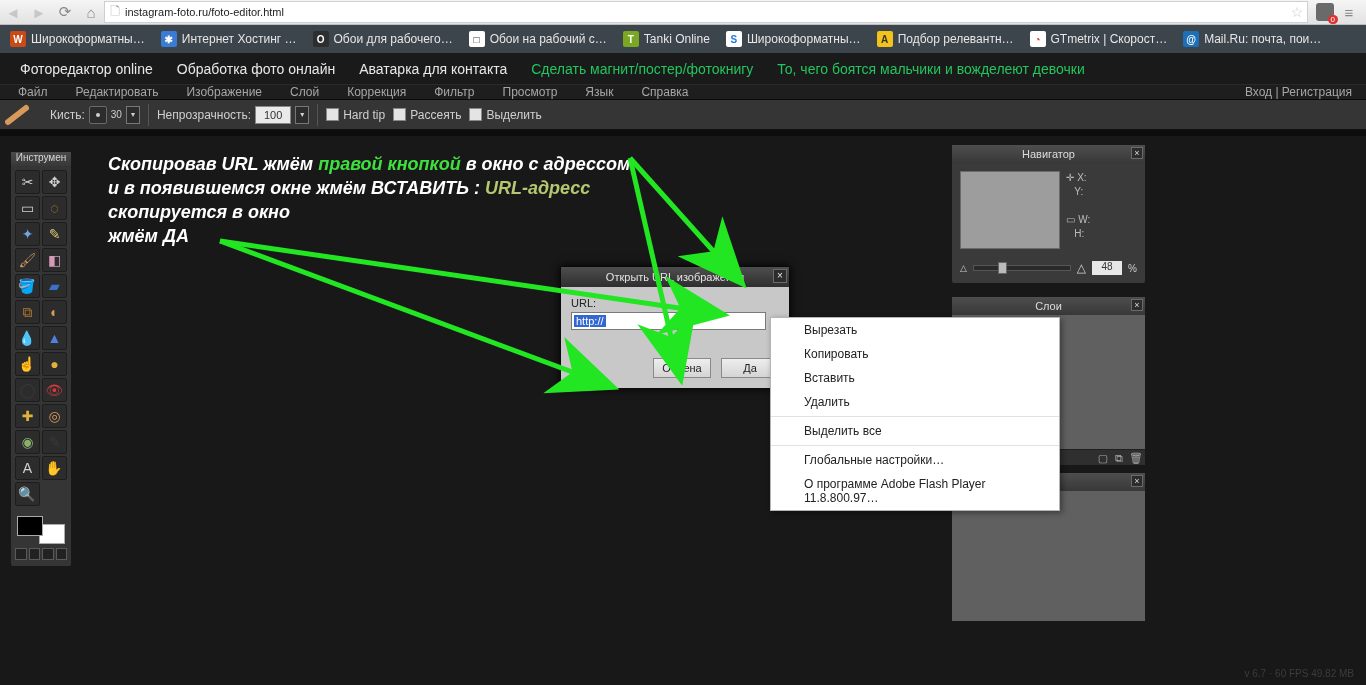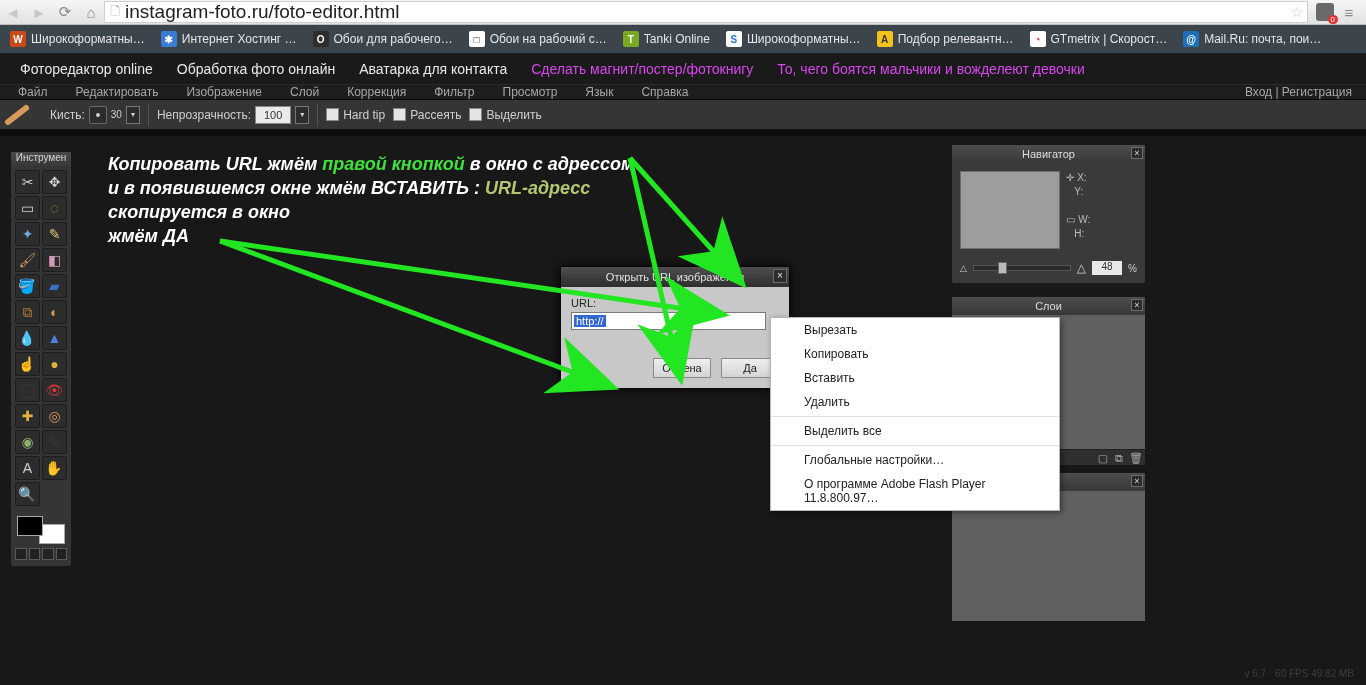--- a/index.html
+++ b/index.html
@@ -5,35 +5,35 @@
   *{box-sizing:border-box;margin:0;padding:0;font-family:Arial,Helvetica,sans-serif;}
   body{width:1366px;height:685px;background:#0d0d0d;overflow:hidden;position:relative;font-size:12px;}
   
   
   .browser-bar{height:25px;background:linear-gradient(#f5f5f5,#e2e2e2);border-bottom:1px solid #bdbdbd;display:flex;align-items:center;padding:0 4px;color:#555;}
   .nav-area{display:flex;align-items:center;gap:8px;}
   .nav-icn{width:18px;height:18px;display:flex;align-items:center;justify-content:center;color:#888;font-size:15px;}
   .nav-icn.disabled{opacity:.35;}
   .addr-wrap{flex:1;height:22px;border:1px solid #cfcfcf;background:#fff;margin:0 4px;display:flex;align-items:center;}
   .addr-icn{width:20px;text-align:center;color:#999;}
-  .addr-text{flex:1;color:#222;font-size:19px;}
+  .addr-text{flex:1;color:#222;font-size:11px;}
   .star-icn{width:20px;text-align:center;color:#c9c9c9;font-size:14px;}
   .ext-area{display:flex;align-items:center;gap:6px;padding:0 4px;}
   .ext-icn{width:18px;height:18px;background:#808080;border-radius:3px;position:relative;}
   .ext-badge{position:absolute;right:-4px;bottom:-3px;background:#d33;color:#fff;font-size:8px;border-radius:6px;padding:0 3px;}
   
   
   .bm-bar{height:28px;background:#3c444c;display:flex;align-items:center;color:#e6e6e6;padding:0 4px;gap:4px;}
   .bm-item{display:flex;align-items:center;gap:5px;padding:2px 6px;border-radius:2px;white-space:nowrap;}
   .fav{width:16px;height:16px;border-radius:2px;display:flex;align-items:center;justify-content:center;font-size:10px;font-weight:bold;color:#fff;}
   
   
   .site-nav{height:31px;background:#1a1a1a;display:flex;align-items:center;color:#e8e8e8;padding:0 8px;font-size:14px;}
   .site-nav .snav{padding:0 12px;}
-  .snav.html-red{color:#d946ef;}
+  .snav.html-red{color:#22c55e;}
   
   
   .ed-menu{height:16px;background:#1e1e1e;border-top:1px solid #2a2a2a;border-bottom:1px solid #0a0a0a;display:flex;align-items:center;color:#a6a6a6;padding:0 4px;font-size:12px;}
   .ed-menu .m{padding:0 14px;}
   .ed-right{margin-left:auto;padding-right:10px;}
   
   
   .opt-bar{height:30px;background:#353535;border-bottom:1px solid #111;display:flex;align-items:center;color:#d0d0d0;padding:0 4px;gap:8px;font-size:12px;}
   .tool-current{width:32px;height:22px;margin-right:6px;}
   .opt-bar .lbl{display:flex;align-items:center;gap:4px;}
@@ -352,21 +352,21 @@
 
   <div class="r-panel r-bot">
     <div class="p-title">
         <span>ал</span>
         <div class="p-close">×</div>
       </div>
     <div class="layers-body" style="height:calc(100% - 18px)"></div>
   </div>
 
   <div class="instr">
-    <span>Копировать URL жмём </span><span class="sp-green">правой кнопкой</span><span> в окно с адрессом</span><br>
+    <span>Скопировав URL жмём </span><span class="sp-green">правой кнопкой</span><span> в окно с адрессом</span><br>
     <span>и в появившемся окне жмём ВСТАВИТЬ : </span><span class="sp-url">URL-адресс</span><br>
     <span>скопируется в окно</span><br>
     <span>жмём ДА</span>
   </div>
 
   <div class="dlg">
     <div class="dlg-ttl">
         <span>Открыть URL изображения</span>
         <div class="dlg-close">×</div>
       </div>

